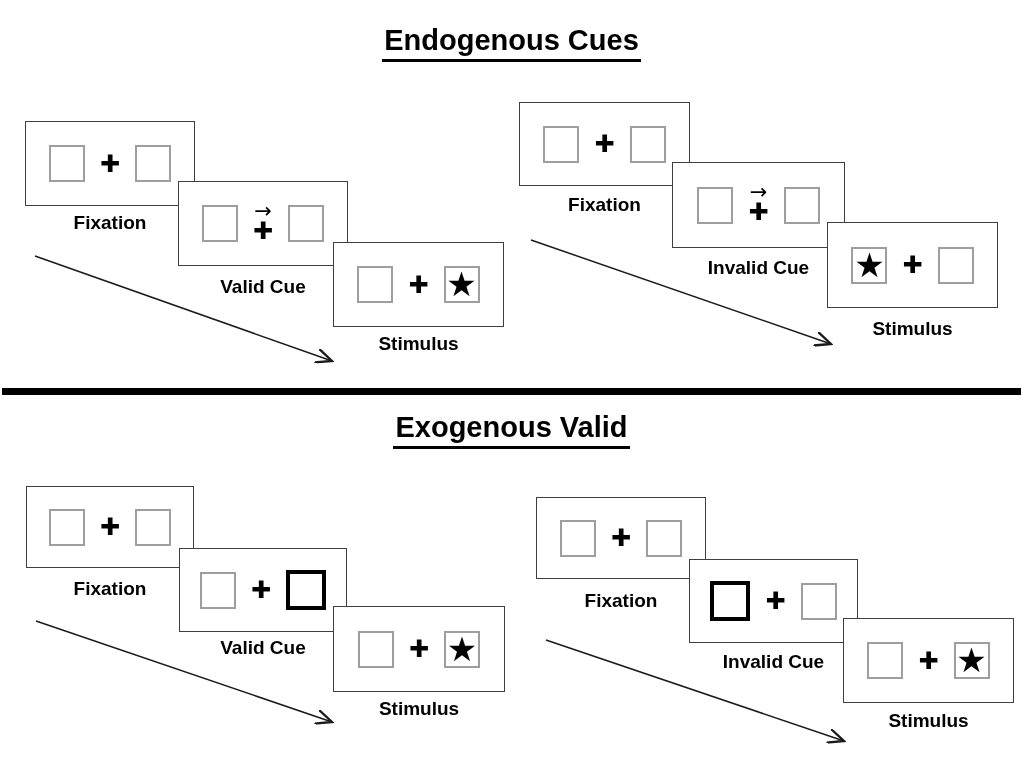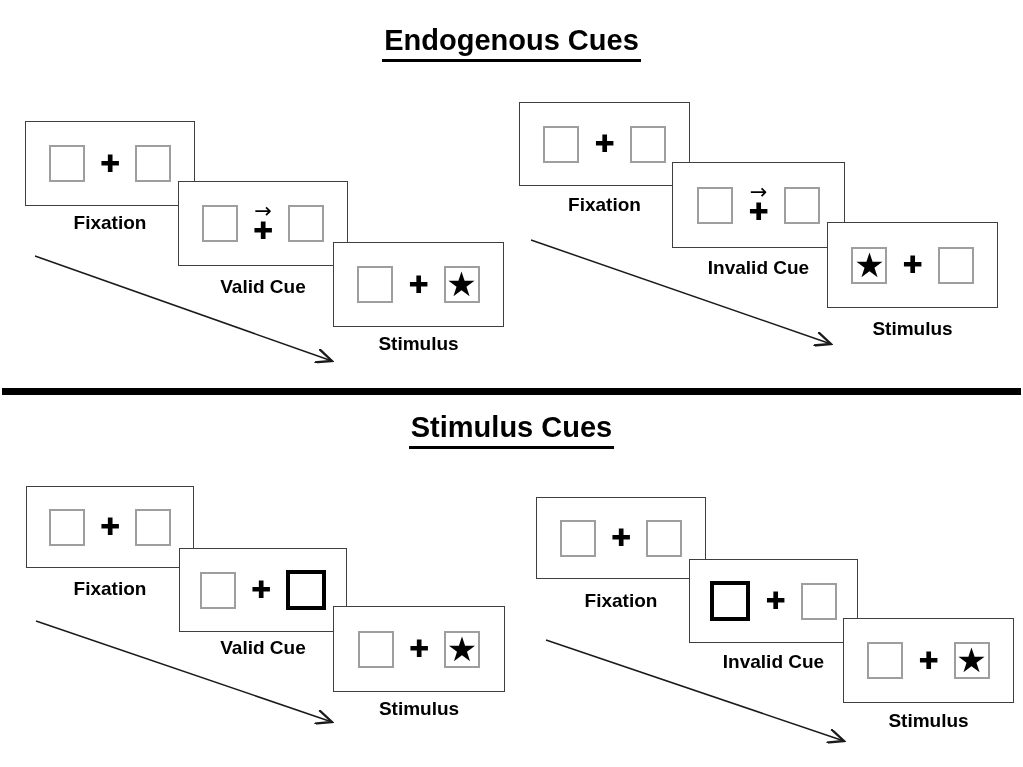--- a/index.html
+++ b/index.html
@@ -65,21 +65,21 @@
 </style>
 </head>
 <body>
 
 <div class="canvas">
 
   <div class="title t-endo">
     <span>Endogenous Cues</span>
   </div>
   <div class="title t-exo">
-    <span>Stimulus Cues</span>
+    <span>Exogenous Valid</span>
   </div>
 
   <div class="divider"></div>
 
   <svg class="arrows" viewBox="0 0 1023 767">
     <defs>
       <marker id="ah" viewBox="0 0 10 8" refX="9" refY="4" markerWidth="12" markerHeight="10" orient="auto">
         <path d="M0,0 L9,4 L0,8" fill="none" stroke="#1a1a1a" stroke-width="1.3"></path>
       </marker>
     </defs>

